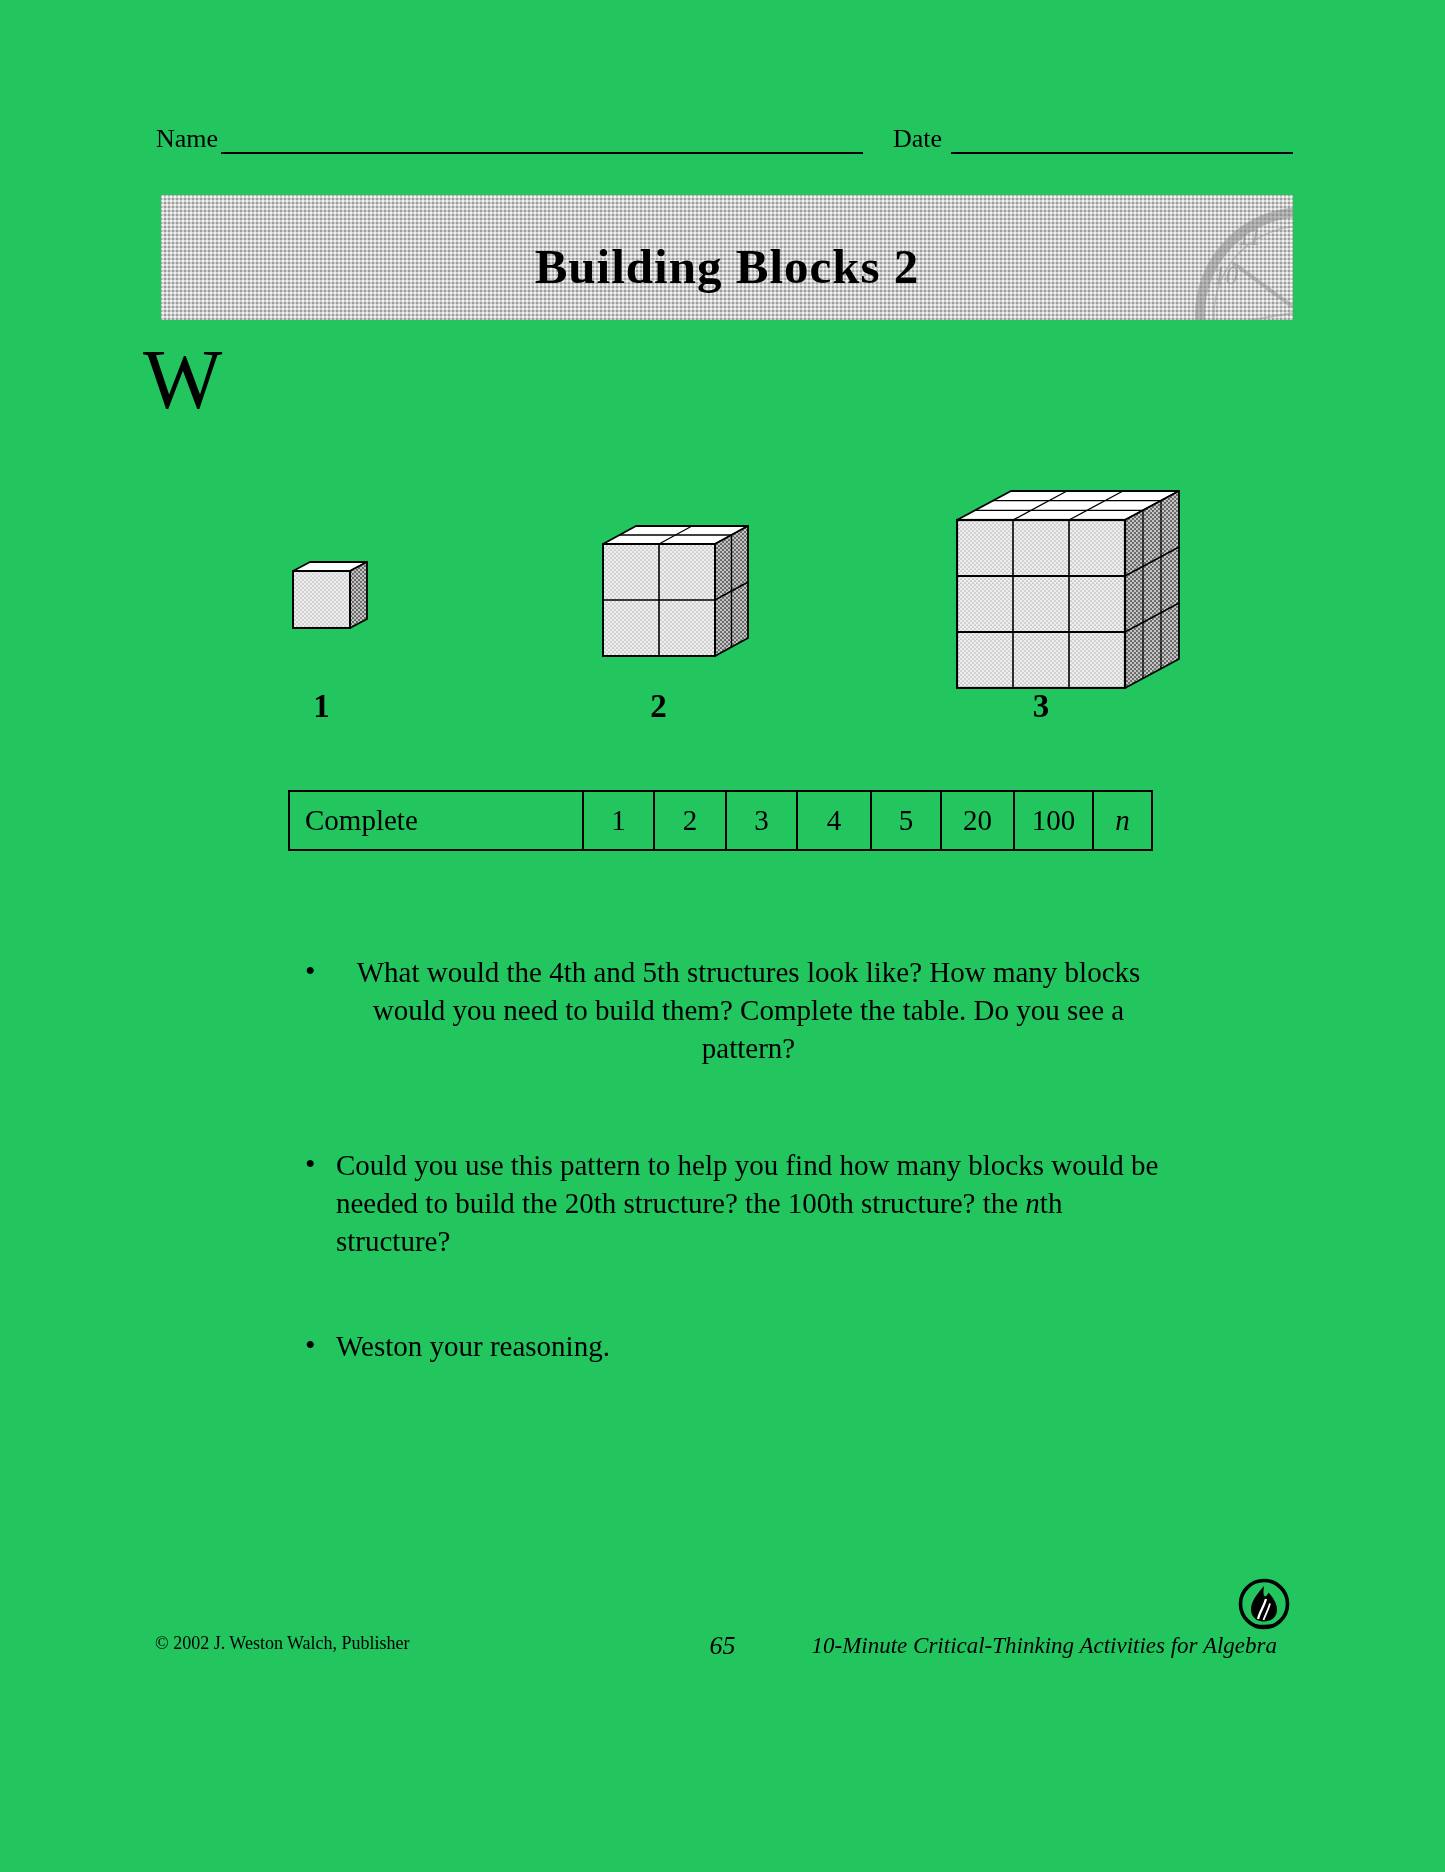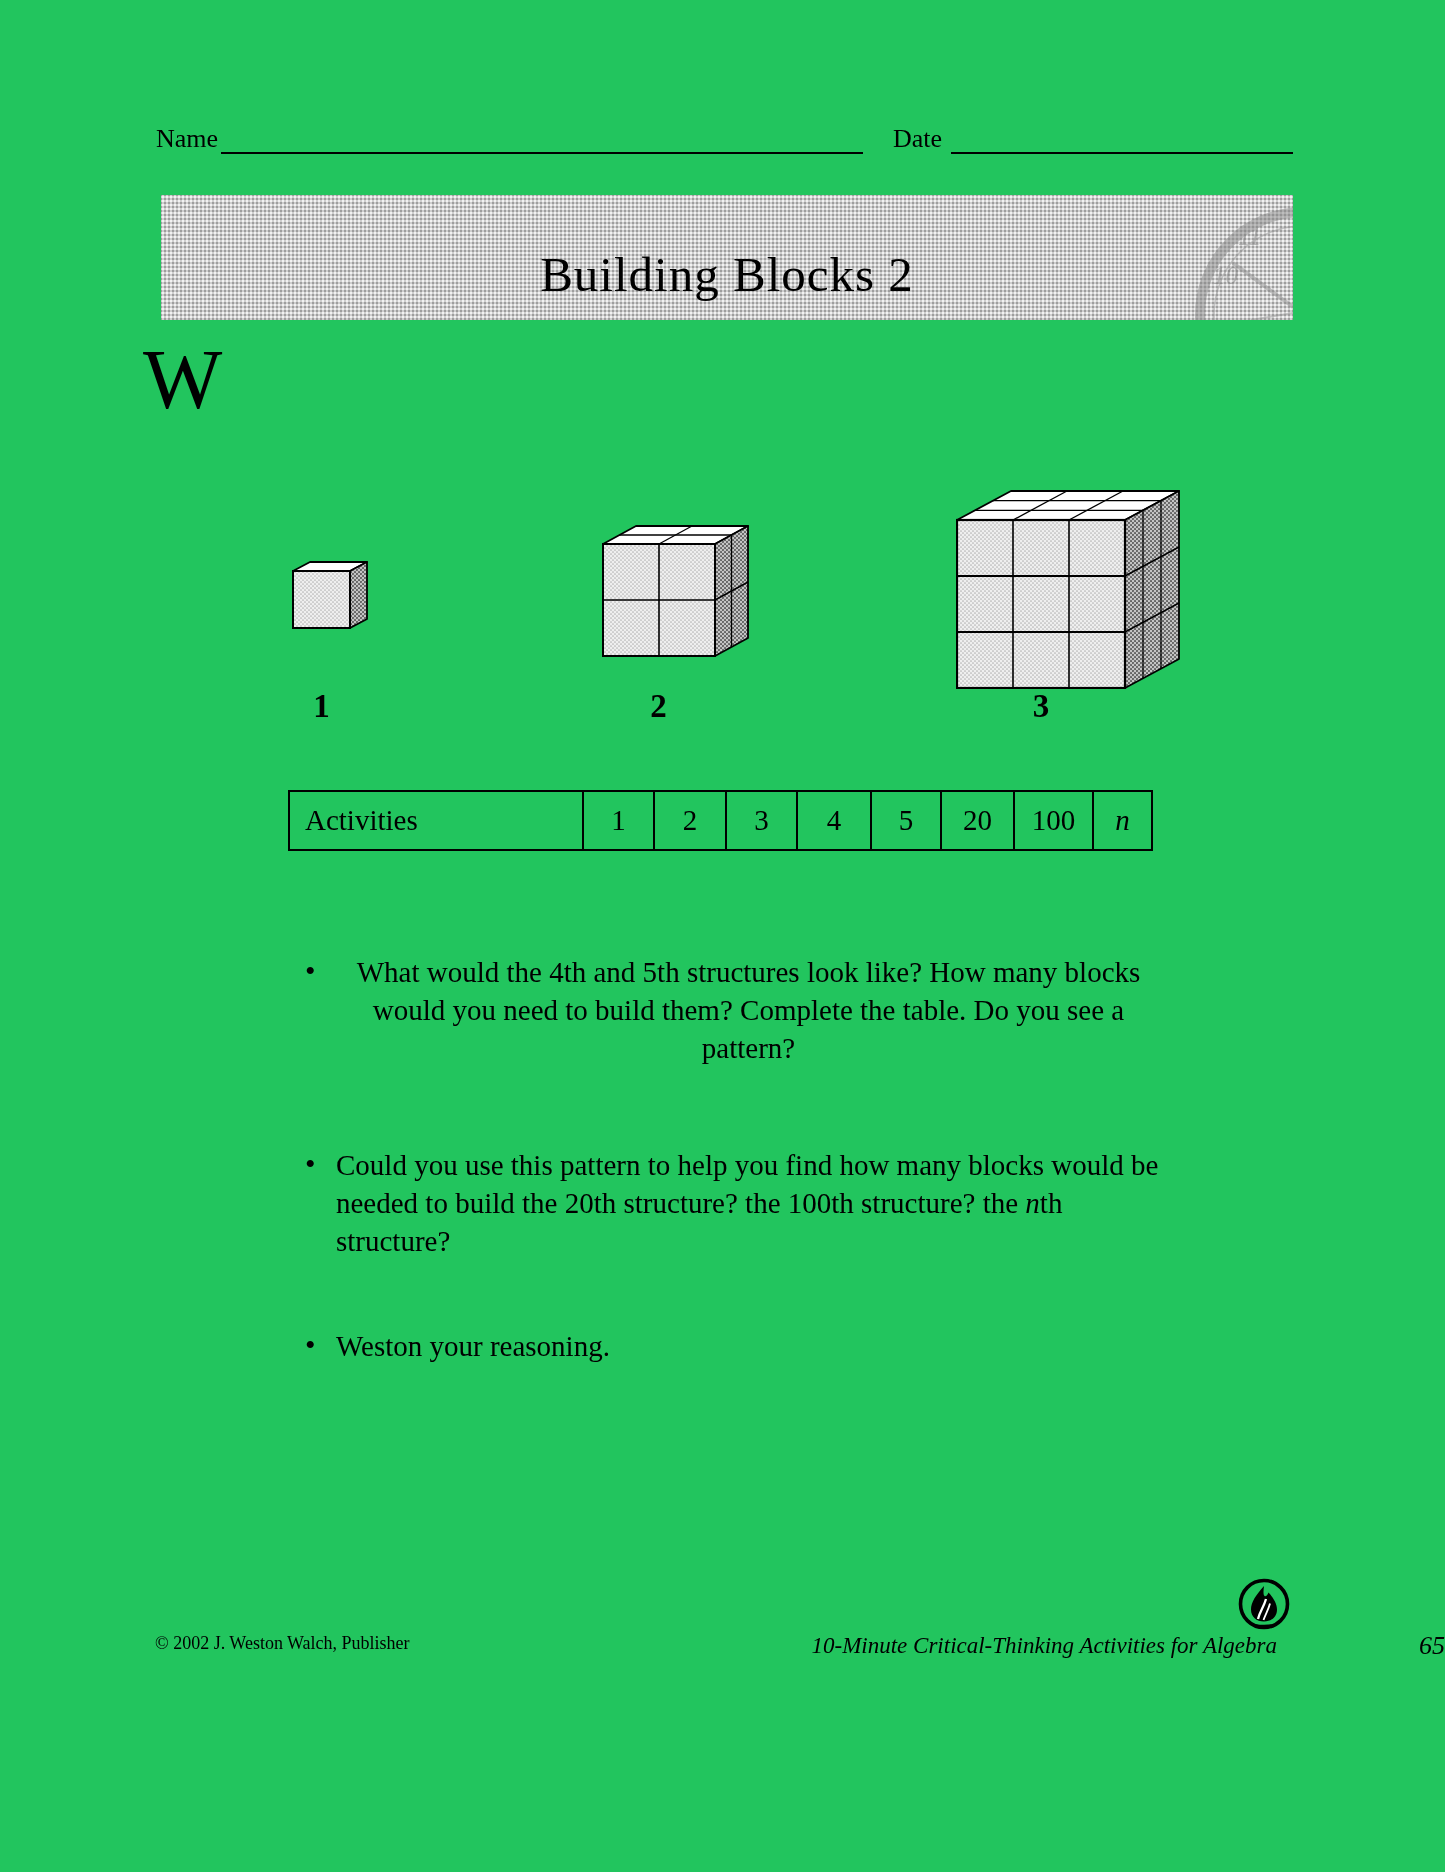--- a/index.html
+++ b/index.html
@@ -22,21 +22,21 @@
     background-color:#cfcfcf;
     background-image:
       radial-gradient(circle, #f2f2f2 30%, rgba(0,0,0,0) 34%),
       radial-gradient(circle, #8d8d8d 24%, rgba(0,0,0,0) 28%);
     background-size:4px 4px;
     background-position:0 0, 2px 2px;
     overflow:hidden;
   }
   .banner-title {
     position:absolute; left:0; right:0; top:50%; transform:translateY(-50%);
-    margin:16px; text-align:center; font-size:49px; font-weight:normal; letter-spacing:1px;
+    margin:8px; text-align:center; font-size:49px; font-weight:bold; letter-spacing:1px;
   }
   .clock-wm { position:absolute; right:0; top:0; }
 
   
   .intro { position:absolute; left:143px; top:348px; width:1035px; font-size:29px; line-height:39px; }
   .dropcap { float:left; font-size:84px; line-height:64px; padding-right:9px; }
 
   
   .fig-svg { position:absolute; }
   .fig1 { left:292px; top:561px; }
@@ -56,21 +56,21 @@
   
   .questions { position:absolute; left:303px; top:953px; width:858px; margin:0; padding:0; list-style:none;
                font-size:29px; line-height:38px; }
   .questions li { position:relative; padding-left:33px; }
   .questions li::before { content:"\2022"; position:absolute; left:2px; top:-1px; font-size:30px; }
   .q1 { margin-bottom:79px;text-align:center; }
   .q2 { margin-bottom:67px; }
 
   
   .foot-copy { position:absolute; left:155px; top:1633px; font-size:18px; }
-  .foot-page { position:absolute; left:0; width:1445px; top:1631px; text-align:right;
+  .foot-page { position:absolute; left:0; width:1445px; top:1631px; text-align:center;
                font-size:26px; font-style:italic; }
   .foot-title { position:absolute; right:168px; top:1633px; font-size:23px; font-style:italic;margin-left:32px; }
   .foot-logo { position:absolute; left:1235px; top:1577px; }
 </style>
 </head>
 <body>
 
 <div class="page">
 
   <svg width="0" height="0" style="position:absolute" aria-hidden="true">
@@ -157,21 +157,21 @@
         <col style="width:72px">
         <col style="width:71px">
       <col style="width:74px">
         <col style="width:70px">
         <col style="width:73px">
         <col style="width:79px">
       <col style="width:59px">
     </colgroup>
     <tbody>
         <tr>
-      <td class="rowlabel">Activities</td>
+      <td class="rowlabel">Complete</td>
       <td>1</td>
       <td>2</td>
       <td>3</td>
       <td>4</td>
       <td>5</td>
       <td>20</td>
       <td>100</td>
       <td class="it">n</td>
     </tr>
   </tbody>

